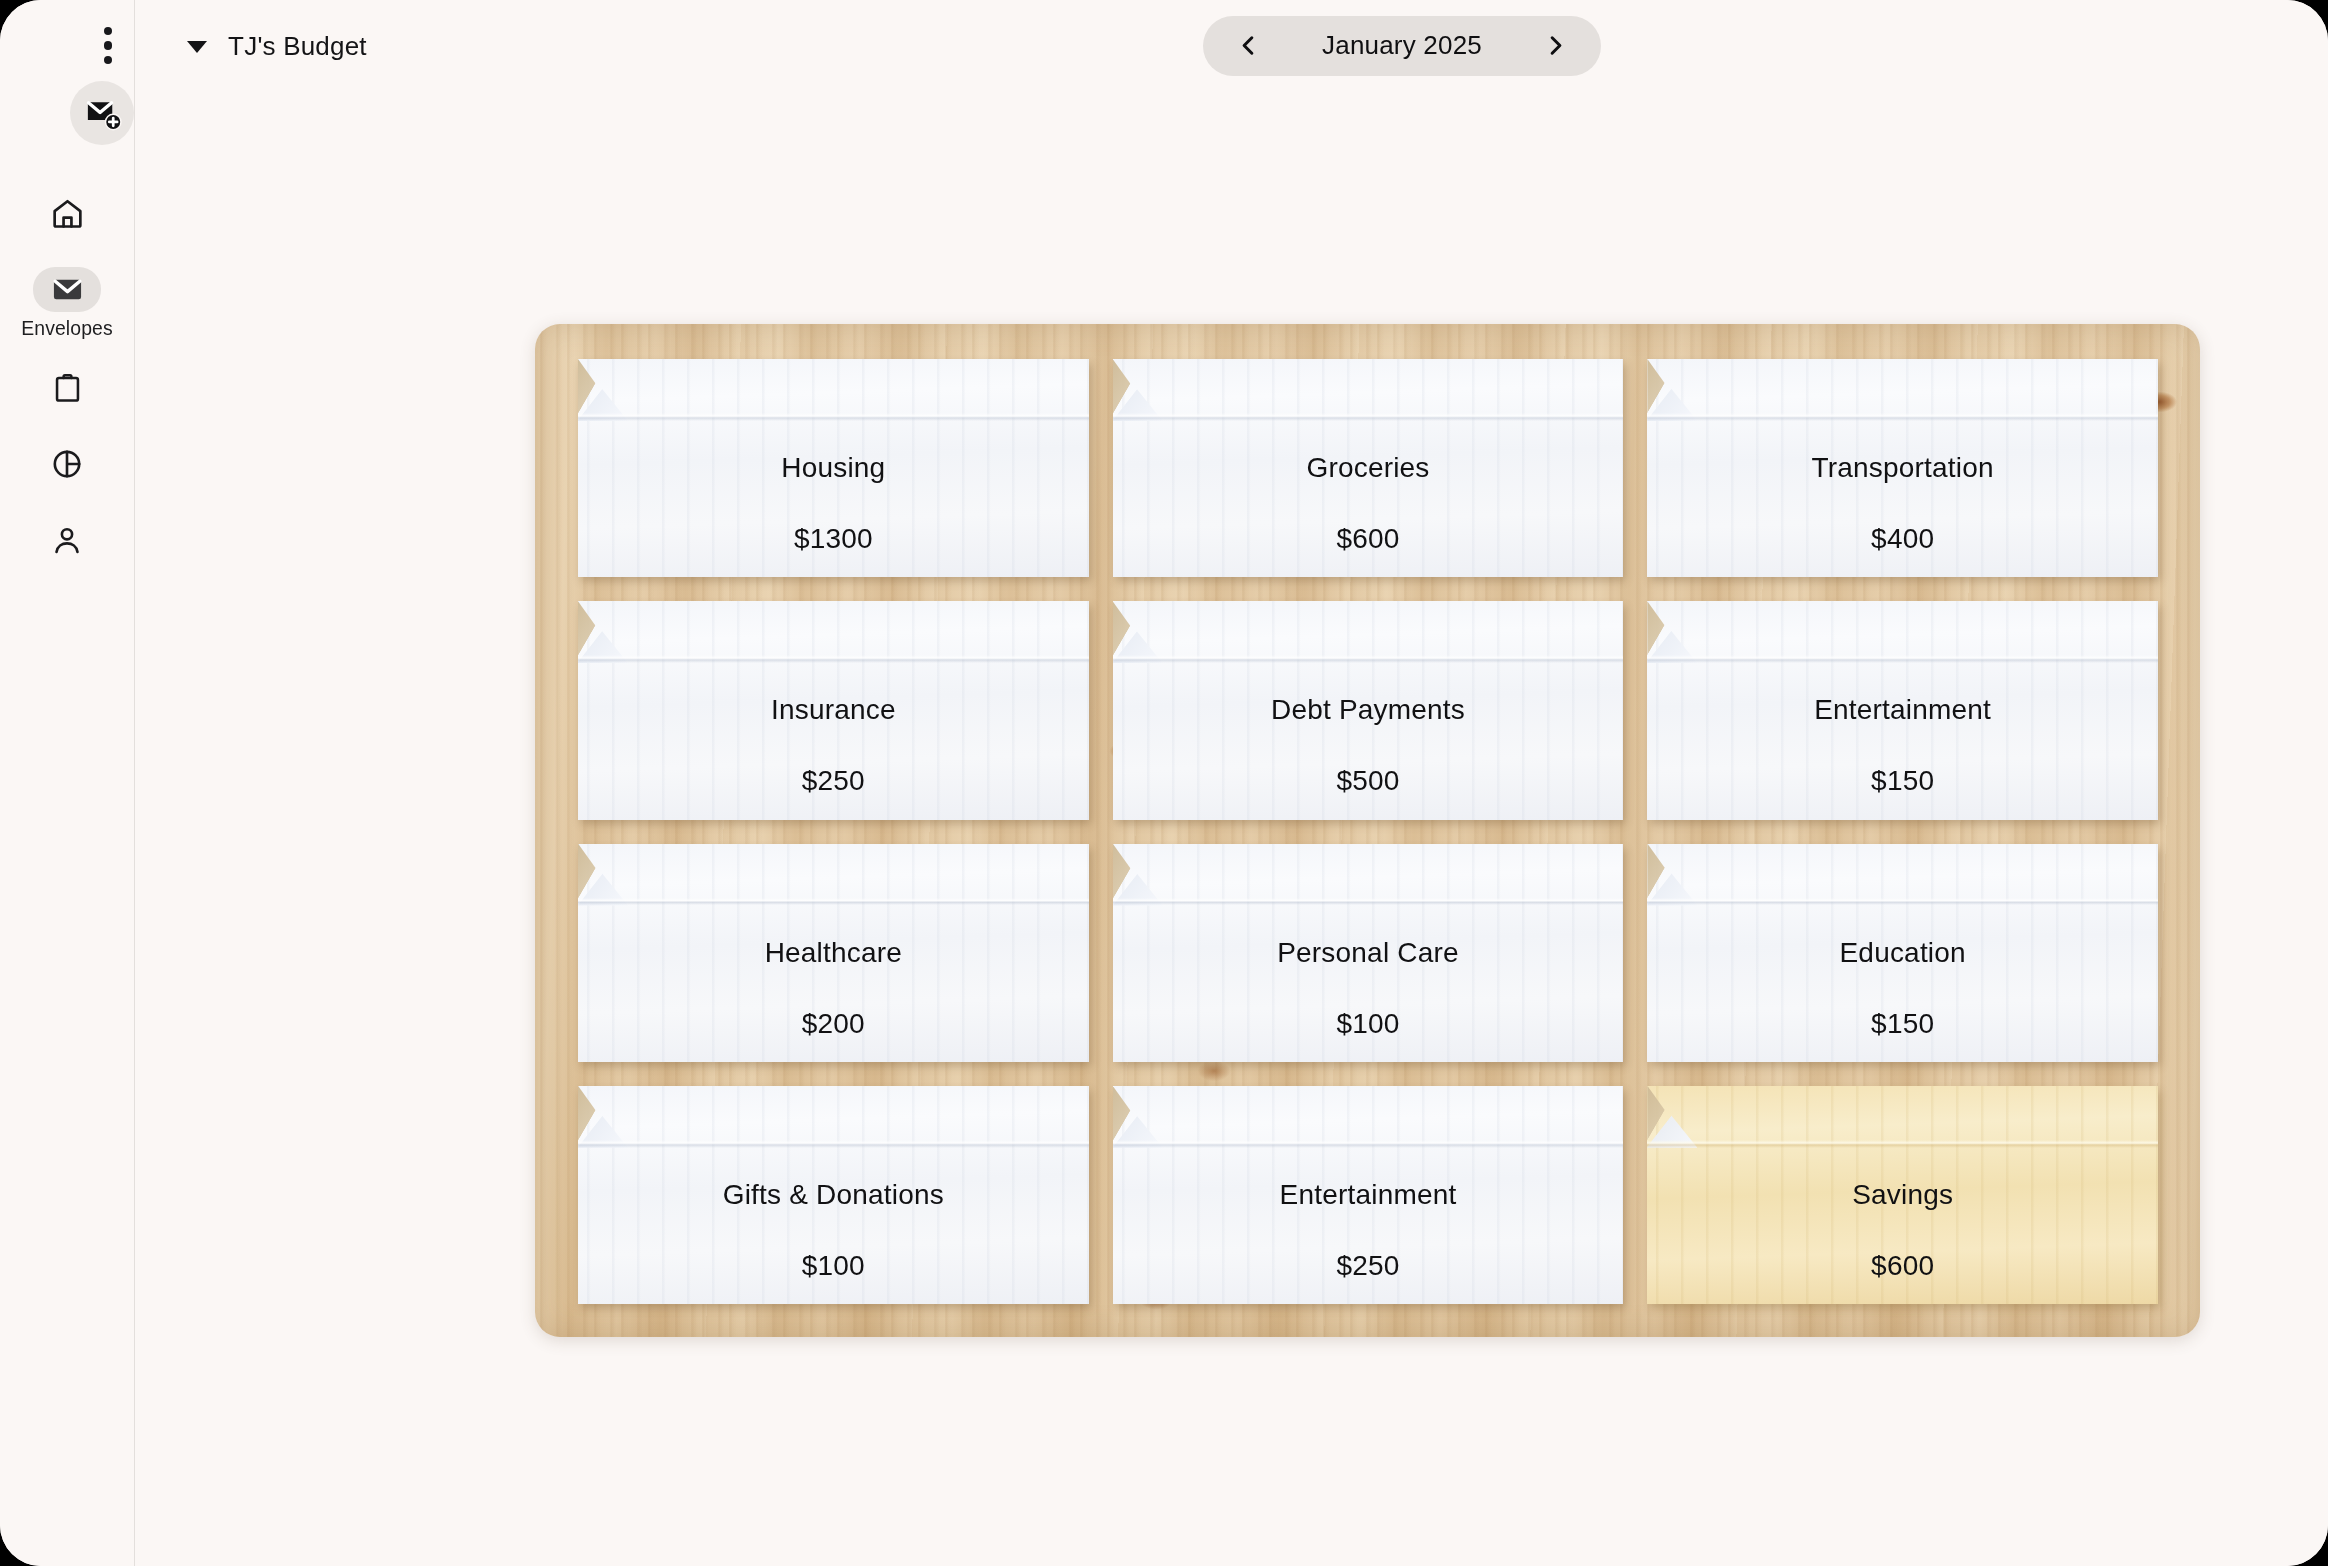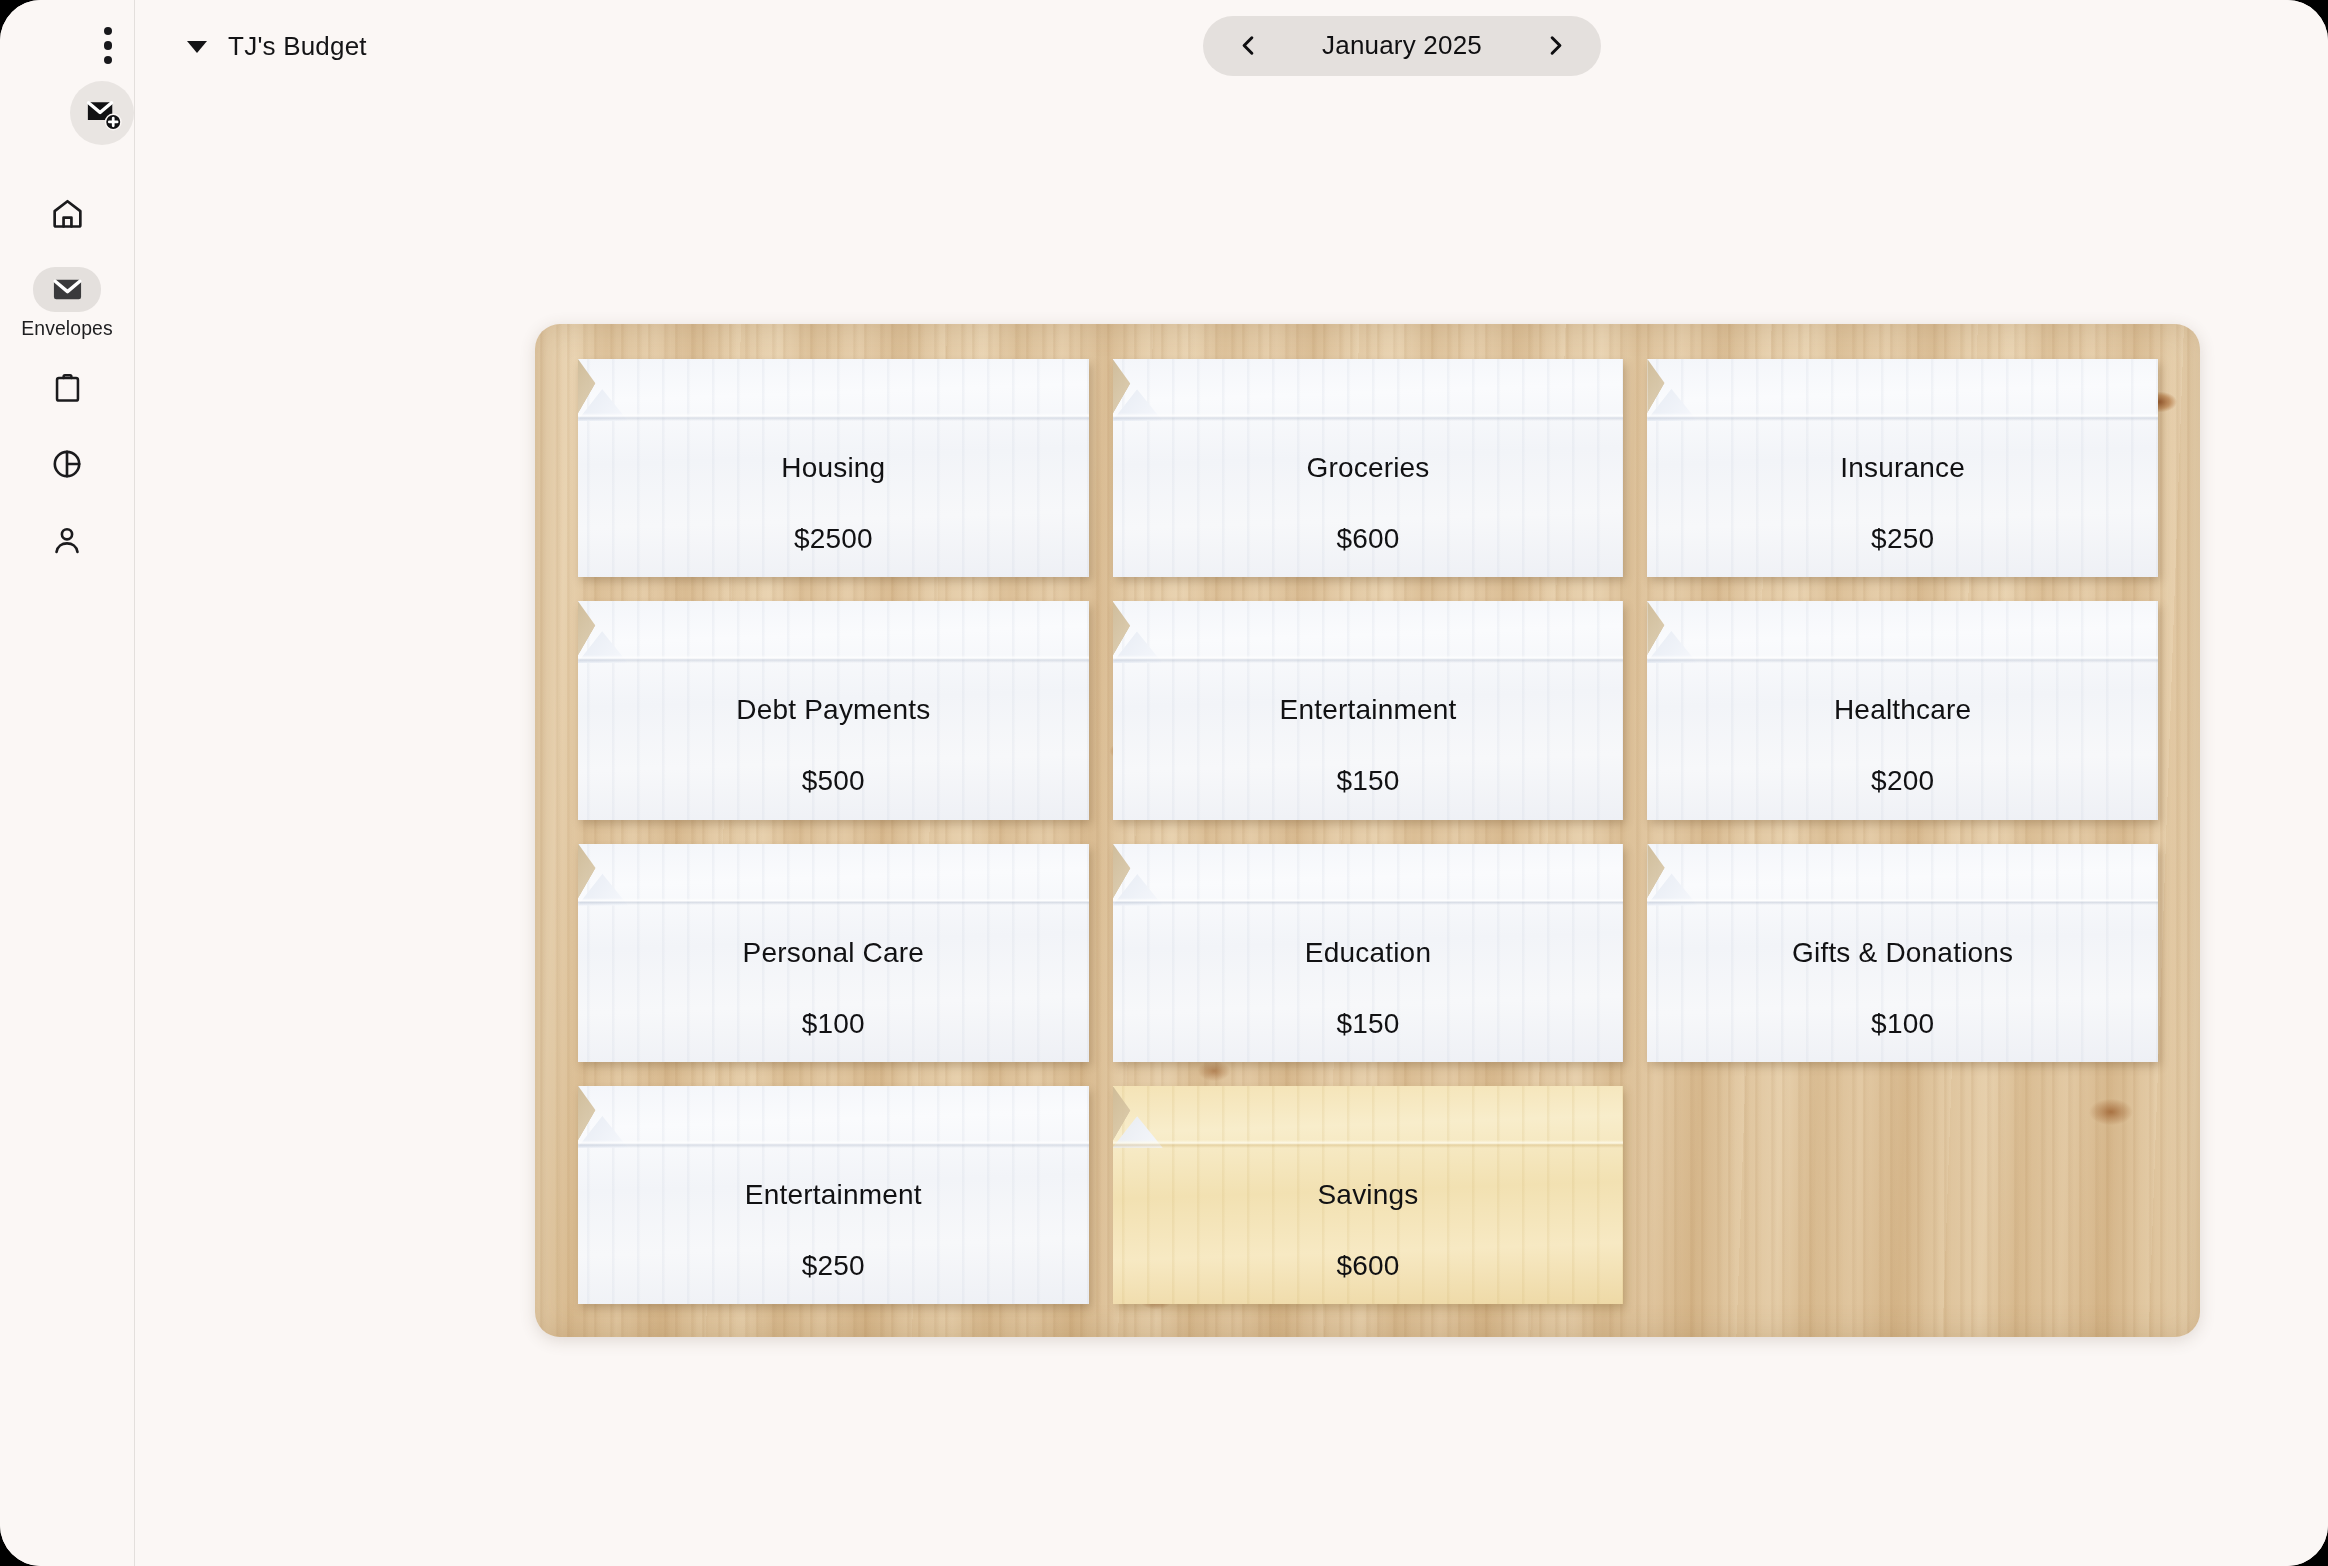--- a/index.html
+++ b/index.html
@@ -390,35 +390,43 @@
     </header>
 
     <section id="board">
       <div id="env-grid">
           <div class="envelope">
             <div class="texture"></div>
             <div class="notch"></div>
             <div class="notch-fold"></div>
             <div class="flap-line"></div>
             <div class="env-label">Housing</div>
-            <div class="env-amount">$2500</div>
+            <div class="env-amount">$1300</div>
           </div>
           <div class="envelope">
             <div class="texture"></div>
             <div class="notch"></div>
             <div class="notch-fold"></div>
             <div class="flap-line"></div>
             <div class="env-label">Groceries</div>
             <div class="env-amount">$600</div>
           </div>
           <div class="envelope">
             <div class="texture"></div>
             <div class="notch"></div>
             <div class="notch-fold"></div>
             <div class="flap-line"></div>
+            <div class="env-label">Transportation</div>
+            <div class="env-amount">$400</div>
+          </div>
+          <div class="envelope">
+            <div class="texture"></div>
+            <div class="notch"></div>
+            <div class="notch-fold"></div>
+            <div class="flap-line"></div>
             <div class="env-label">Insurance</div>
             <div class="env-amount">$250</div>
           </div>
           <div class="envelope">
             <div class="texture"></div>
             <div class="notch"></div>
             <div class="notch-fold"></div>
             <div class="flap-line"></div>
             <div class="env-label">Debt Payments</div>
             <div class="env-amount">$500</div>

